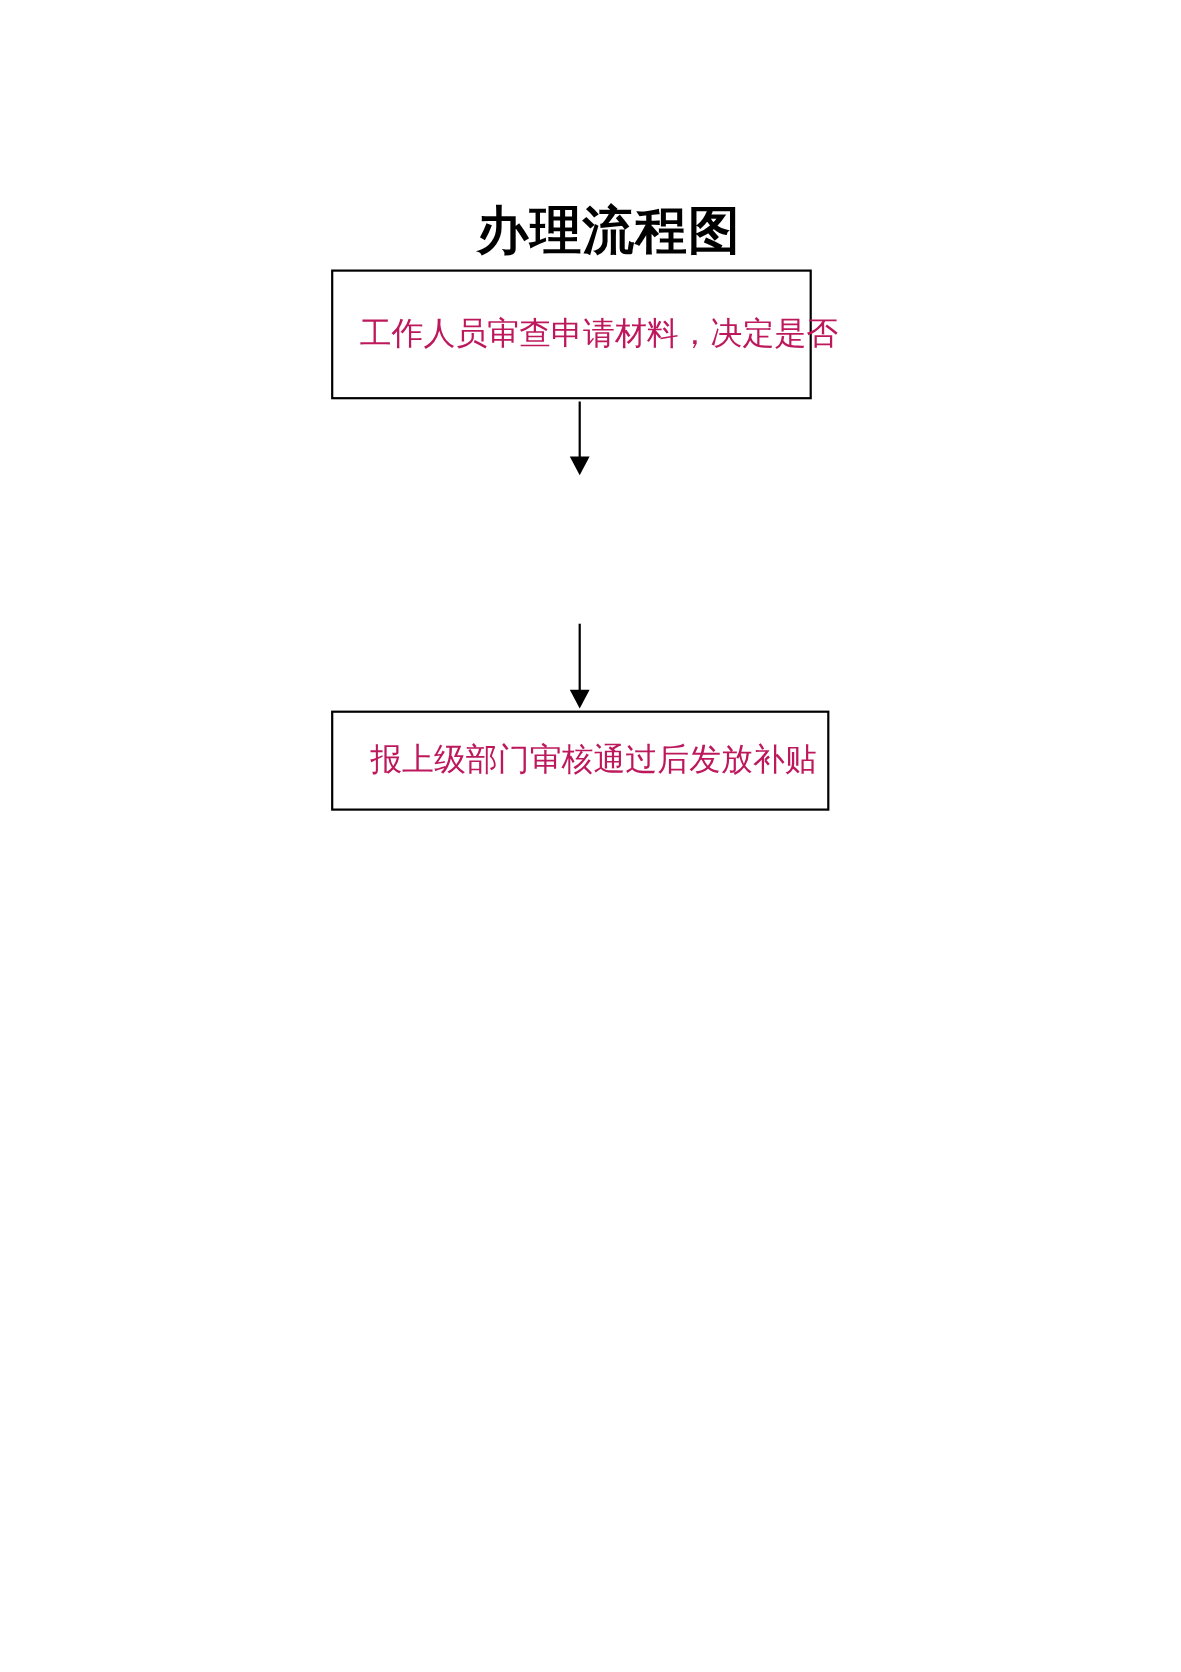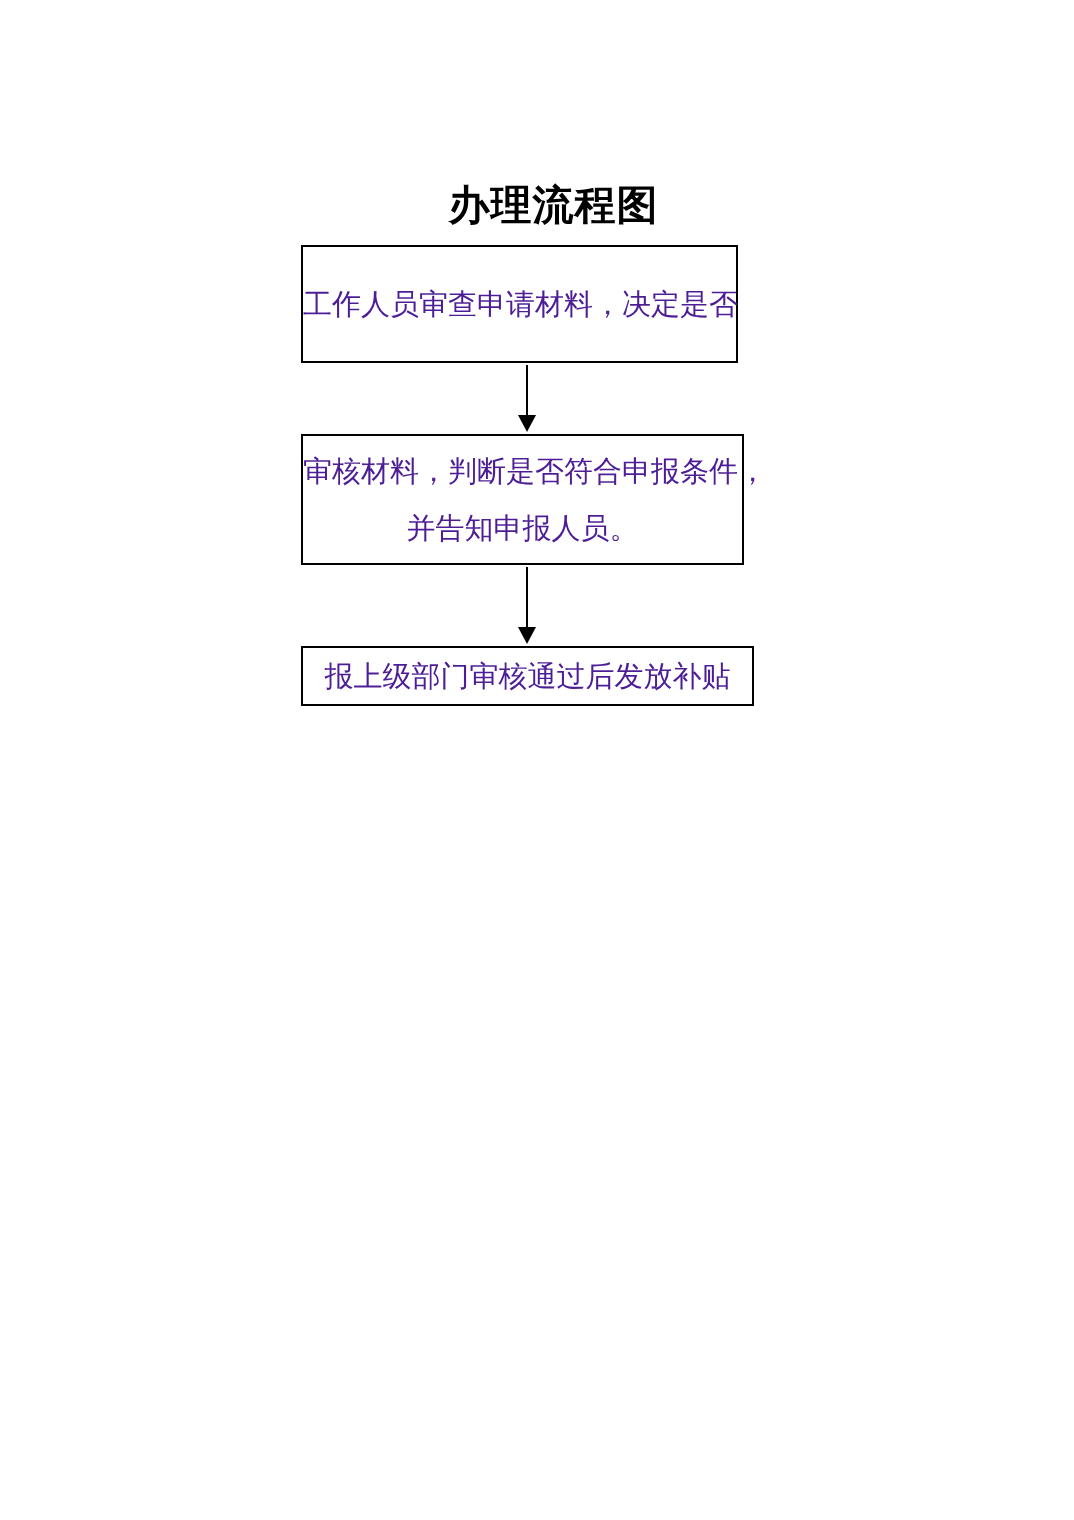--- a/index.html
+++ b/index.html
@@ -16,45 +16,46 @@
     color: #000000;
     overflow: hidden;
   }
   .doc-title {
     position: absolute;
     left: 233px;
     top: 178px;
     width: 641px;
     margin: 0;
     text-align: center;
-    font-size: 41px;
+    font-size: 47px;
     font-weight: bold;
     letter-spacing: 1px;
     color: #000000;
     white-space: nowrap;
   }
   .flow-box {
     position: absolute;
     border: 2px solid #000000;
     background: #ffffff;
     display: flex;
     flex-direction: column;
     justify-content: center;
     box-sizing: border-box;
   }
   .flow-box .line {
     text-align: center;
     font-size: 29px;
     line-height: 57px;
-    color: #4c1d95;
+    color: #be185d;
     white-space: nowrap;
+    padding-left: 24px;
   }
   .box-1 { left: 301px; top: 245px; width: 437px; height: 118px; }
   .box-2 { left: 301px; top: 434px; width: 443px; height: 131px; }
-  .box-3 { left: 301px; top: 646px; width: 453px; height: 60px; }
+  .box-3 { left: 301px; top: 646px; width: 453px; height: 91px; }
   .arrow {
     position: absolute;
     width: 18px;
     display: flex;
     flex-direction: column;
     align-items: center;
   }
   .arrow-1 { left: 518px; top: 365px; height: 67px; }
   .arrow-2 { left: 518px; top: 567px; height: 77px; }
   .arrow-shaft {
@@ -80,24 +81,20 @@
 
   <div class="flow-box box-1">
     <div class="line">工作人员审查申请材料，决定是否</div>
   </div>
 
   <div class="arrow arrow-1">
     <div class="arrow-shaft"></div>
     <div class="arrow-head"></div>
   </div>
 
-  <div class="flow-box box-2">
-    <div class="line">审核材料，判断是否符合申报条件，</div>
-    <div class="line">并告知申报人员。</div>
-  </div>
 
   <div class="arrow arrow-2">
     <div class="arrow-shaft"></div>
     <div class="arrow-head"></div>
   </div>
 
   <div class="flow-box box-3">
     <div class="line">报上级部门审核通过后发放补贴</div>
   </div>
 

